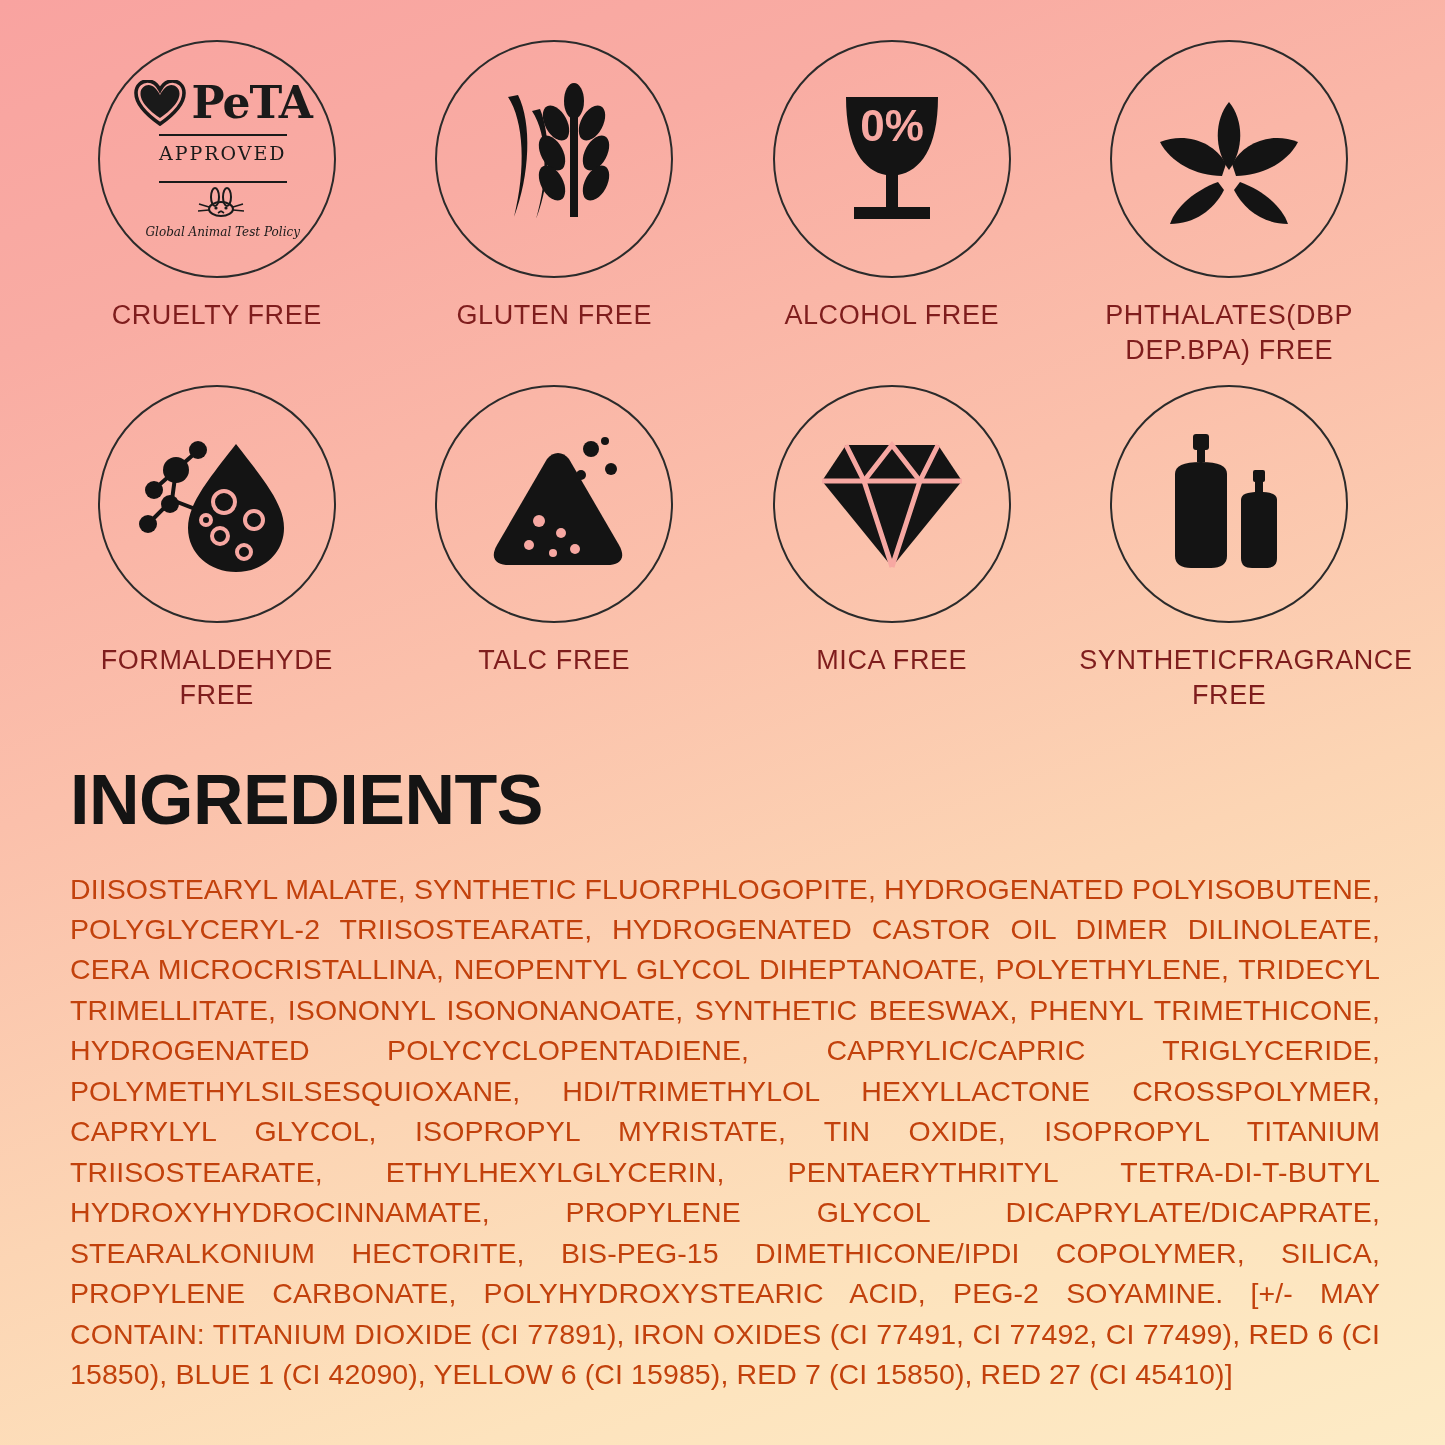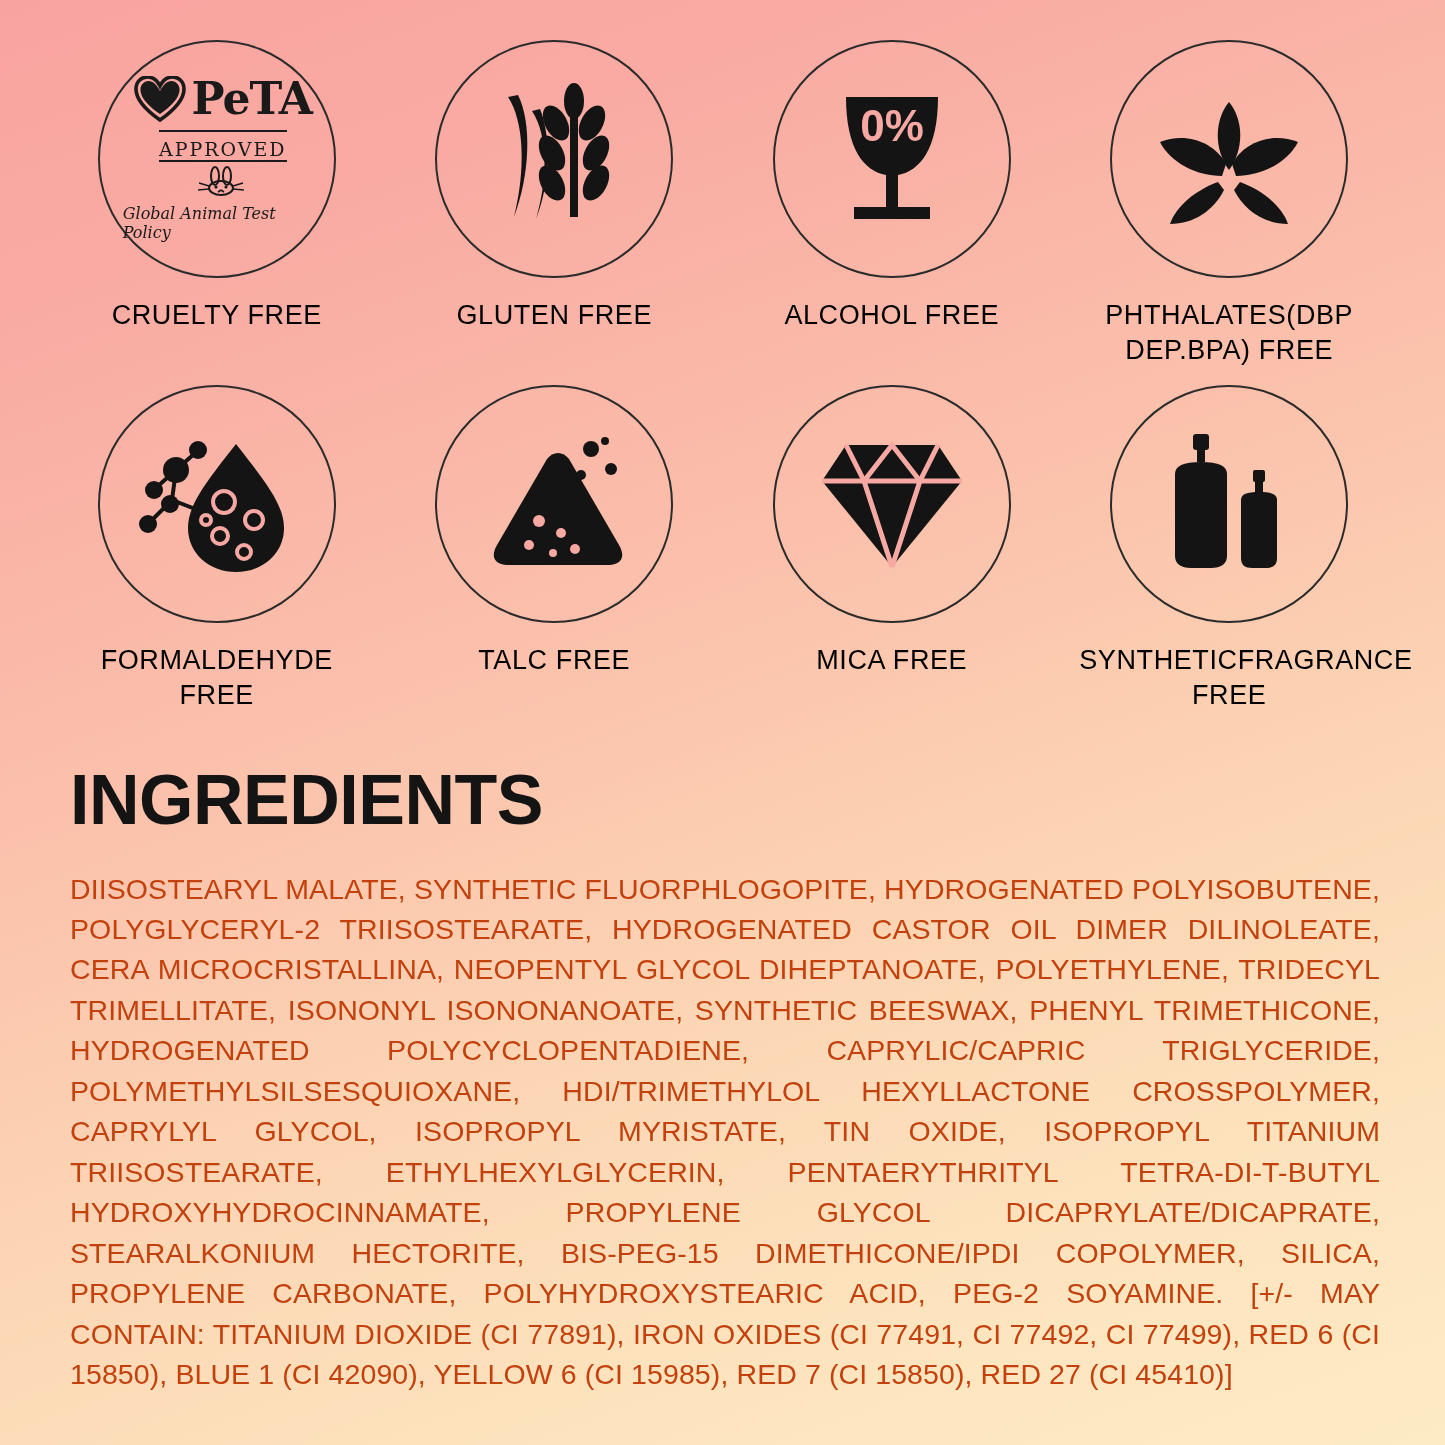--- a/index.html
+++ b/index.html
@@ -50,21 +50,21 @@
     justify-content: center;
     box-sizing: border-box;
   }
 
   .badge-label {
     margin-top: 20px;
     text-align: center;
     font-size: 27px;
     letter-spacing: 0.6px;
     line-height: 1.28;
-    color: #000000;
+    color: #7f1d1d;
     max-width: 300px;
     font-family: "Liberation Sans", sans-serif;
   }
 
   
   .peta {
     display: flex;
     flex-direction: column;
     align-items: center;
     justify-content: flex-end;
@@ -85,26 +85,26 @@
     line-height: 1;
   }
   .peta-approved {
     font-family: "DejaVu Serif", serif;
     font-size: 19px;
     letter-spacing: 2px;
     margin-top: 8px;
     padding-top: 6px;
     border-top: 2px solid #1a1a1a;
     border-bottom: 2px solid #1a1a1a;
-    padding-bottom: 0;
+    padding-bottom: 17px;
   }
   .peta-policy {
     font-family: "DejaVu Serif", serif;
     font-style: italic;
-    font-size: 16px;
+    font-size: 12px;
     margin-top: 8px;
   }
 
   
   .ingredients-section {
     position: absolute;
     top: 760px;
     left: 70px;
     width: 1310px;
   }

